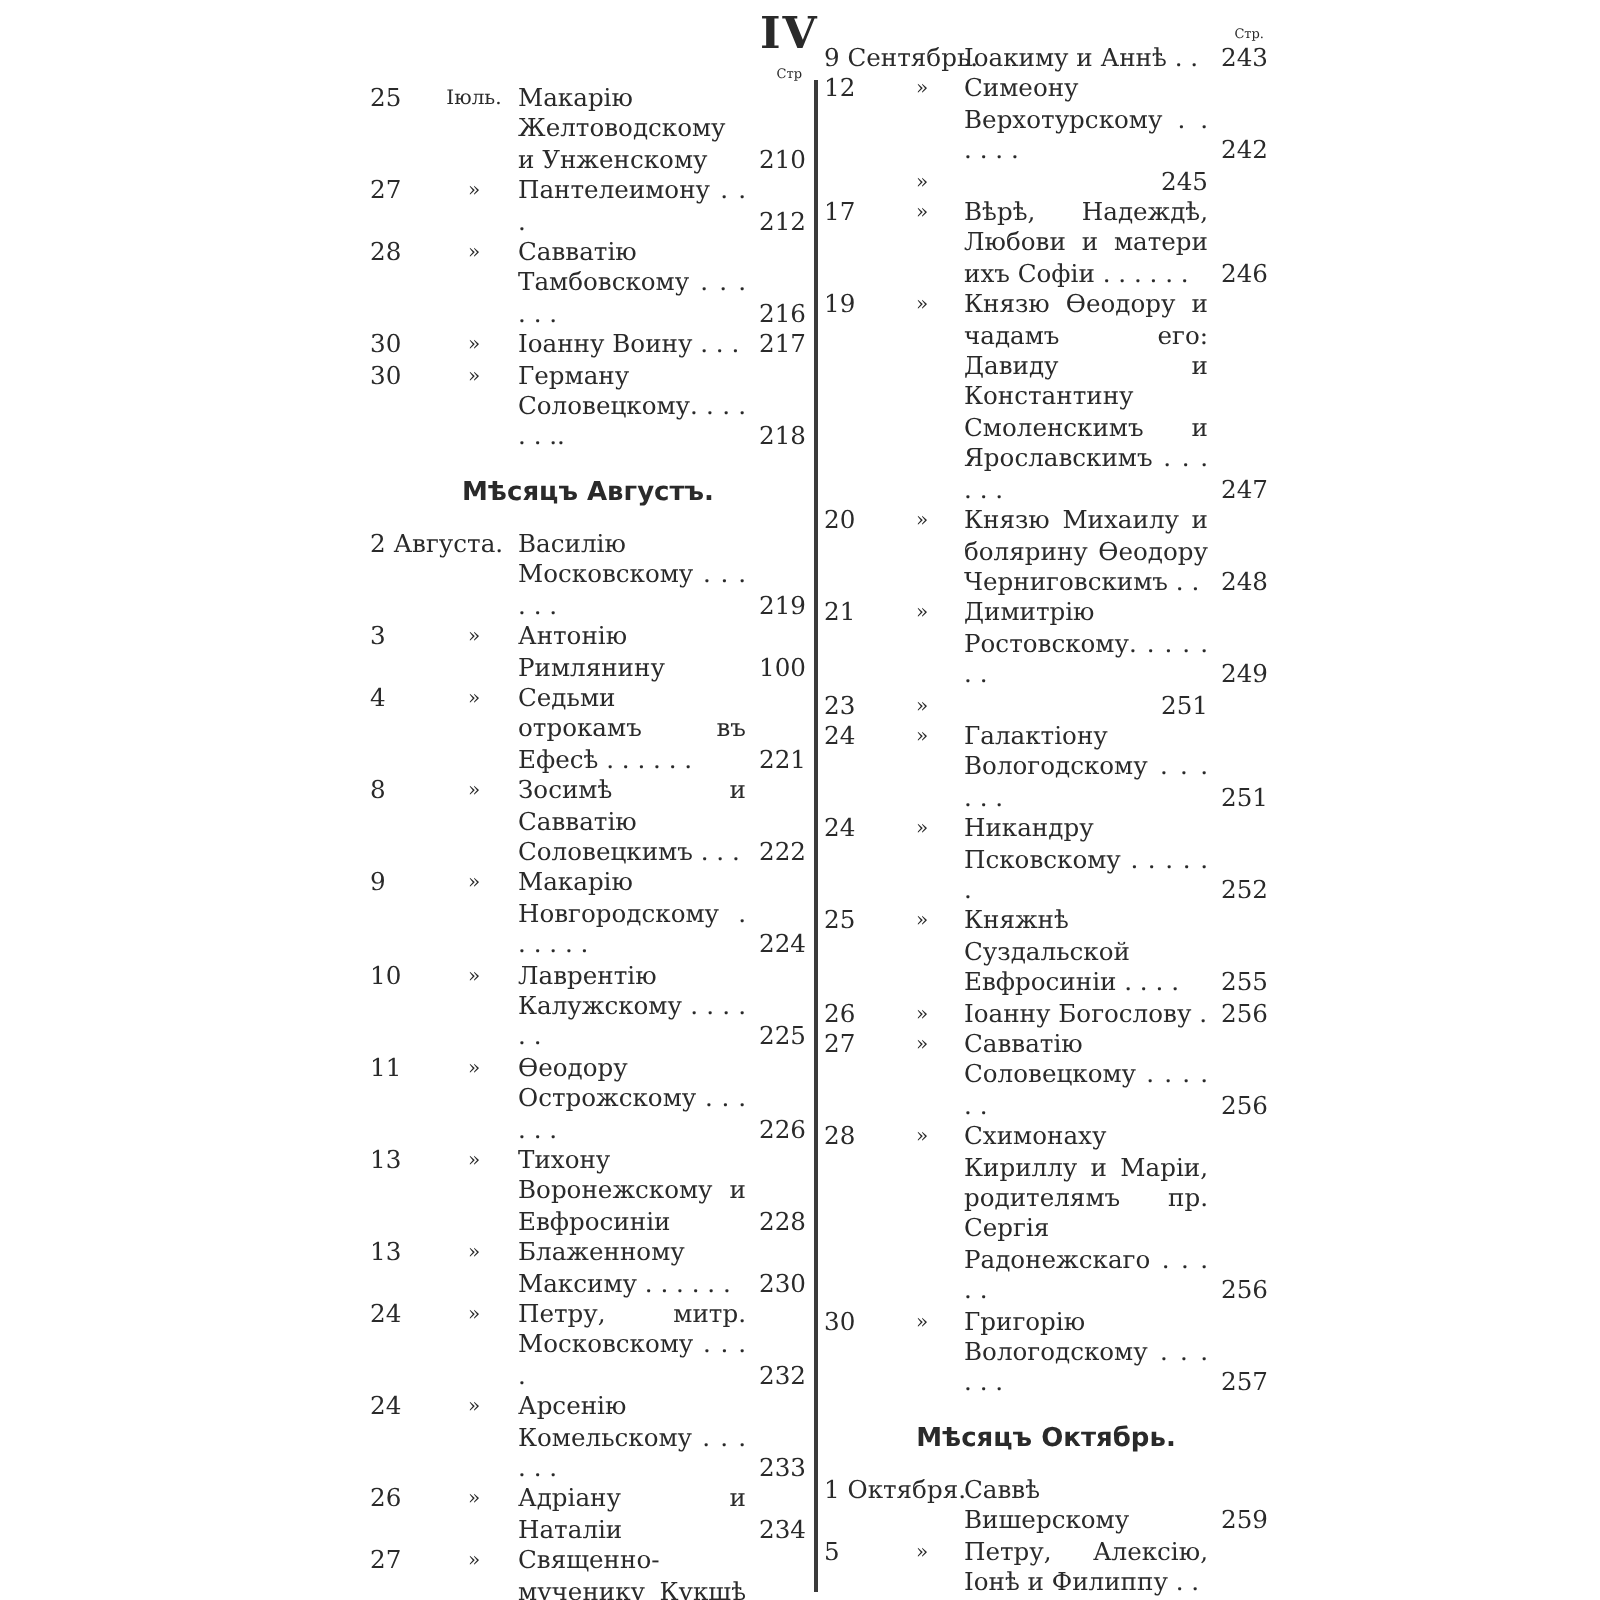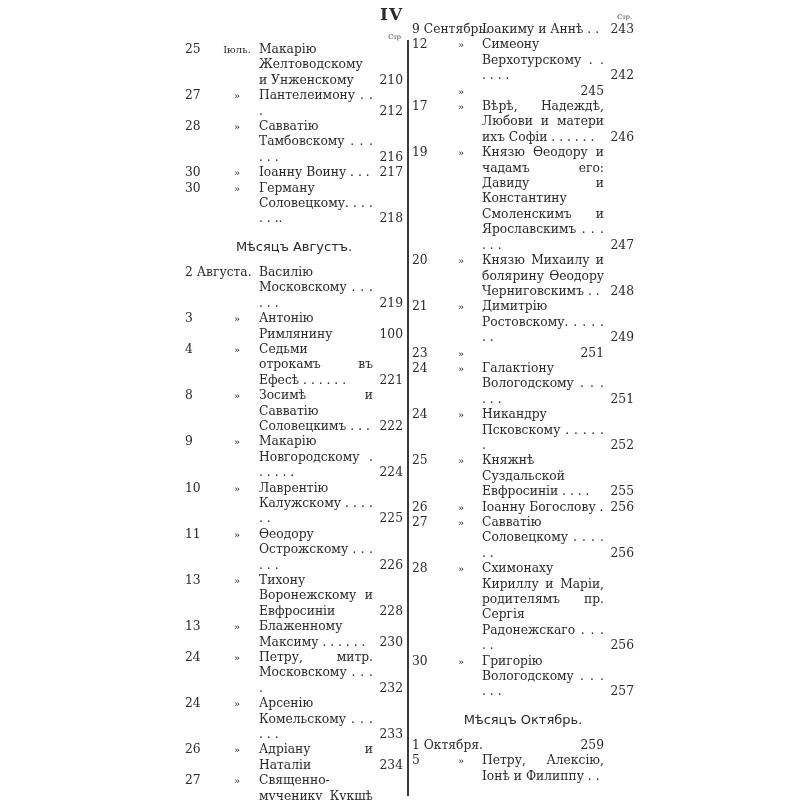--- a/index.html
+++ b/index.html
@@ -1,32 +1,32 @@
 <!DOCTYPE html>
 <html><head>
 <meta charset="utf-8">
 <style>
   html, body { margin: 0; padding: 0; background: #ffffff; }
   body { width: 800px; height: 800px; position: relative; overflow: hidden;
          font-family: "DejaVu Serif", "Liberation Serif", serif; color: #2a2a2a; }
-  .page-number { position: absolute; left: 380px; top: 4px; font-size: 17px; font-weight: bold; letter-spacing: 1px; }
+  .page-number { position: absolute; left: 380px; top: 4px; font-size: 22px; font-weight: bold; letter-spacing: 1px; }
   .col { position: absolute; top: 32px; }
   .col-left { left: 185px; width: 218px; }
   .col-right { left: 412px; width: 222px; top: 12px; }
   .divider { position: absolute; left: 407px; top: 40px; width: 1.5px; height: 756px; background: #3a3a3a; }
   .str { text-align: right; font-size: 6.5px; height: 10px; line-height: 10px; padding-right: 2px; }
   .entry { display: grid; grid-template-columns: 30px 44px 1fr 30px; font-size: 12.3px; line-height: 15.4px; }
   .col-right .entry { grid-template-columns: 28px 42px 1fr 30px; }
   .entry .day { white-space: nowrap; }
   .entry .month { white-space: nowrap; }
   .entry .ditto { text-align: center; font-size: 10px; }
   .entry .text { white-space: pre-line; text-align: justify; }
   .entry .pg { text-align: right; align-self: end; }
   .entry.wide .day { grid-column: 1 / span 2; }
-  .month-heading { text-align: center; font-weight: normal; font-size: 13px; margin: 12px 0 11px 0; font-family: "DejaVu Sans", "Liberation Sans", sans-serif; }
+  .month-heading { text-align: center; font-weight: bold; font-size: 13px; margin: 12px 0 11px 0; font-family: "DejaVu Sans", "Liberation Sans", sans-serif; }
 </style>
 </head>
 <body>
 
 <div class="page-number">IV</div>
 
 <div class="divider"></div>
 
 <div class="col col-left">
   <div class="str">Стр</div>
@@ -227,20 +227,21 @@
       </div>
       <div class="entry">
         <span class="day">30</span>
         <span class="month ditto">»</span>
         <span class="text">Григорію Вологодскому . . . . . .</span>
         <span class="pg">257</span>
       </div>
       <div class="month-heading">Мѣсяцъ Октябрь.</div>
       <div class="entry wide">
         <span class="day">1 Октября.</span>
+        <span class="text">Саввѣ Вишерскому</span>
         <span class="pg">259</span>
       </div>
       <div class="entry">
         <span class="day">5</span>
         <span class="month ditto">»</span>
         <span class="text">Петру, Алексію, Іонѣ и Филиппу . .</span>
       </div>
     </div>
 </div>
 

